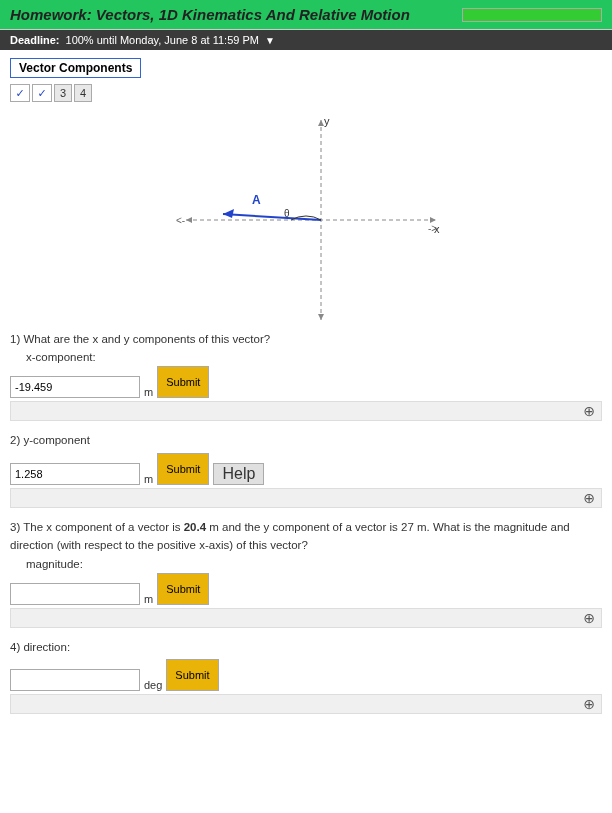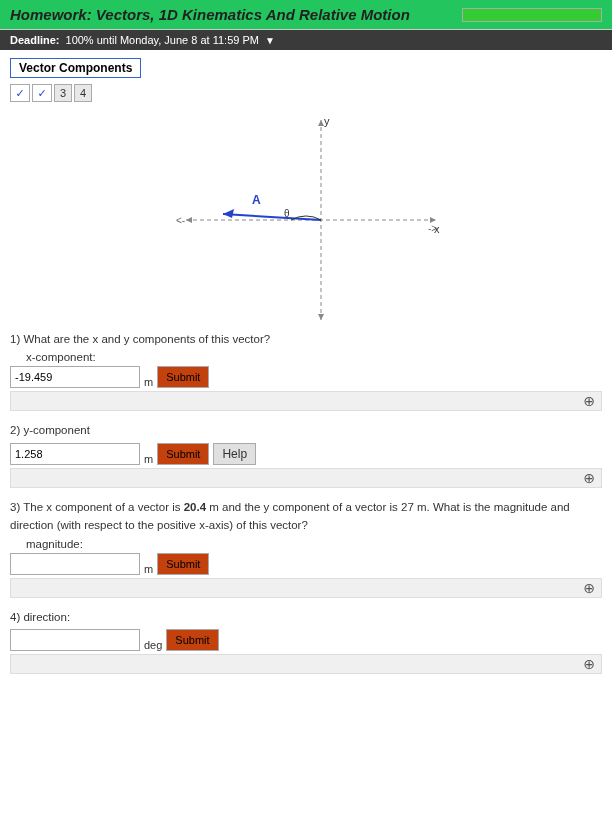--- a/index.html
+++ b/index.html
@@ -141,33 +141,33 @@
       border: 1px solid #aaa;
       padding: 2px 4px;
       font-size: 11px;
       background: #fff;
     }
     .unit-label {
       font-size: 11px;
       color: #333;
     }
     .submit-btn {
-      height: 22px;
+      height: 32px;
       padding: 0 8px;
-      background: #c2410c;
+      background: #eab308;
       border: 1px solid #aaa;
       font-size: 11px;
       cursor: pointer;
     }
     .help-btn {
       height: 22px;
       padding: 0 8px;
       background: #e0e0e0;
       border: 1px solid #aaa;
-      font-size: 12px;
+      font-size: 16px;
       cursor: pointer;
       color: #333;
     }
     .expand-bar {
       width: 100%;
       height: 20px;
       background: #f0f0f0;
       border: 1px solid #ddd;
       display: flex;
       align-items: center;

